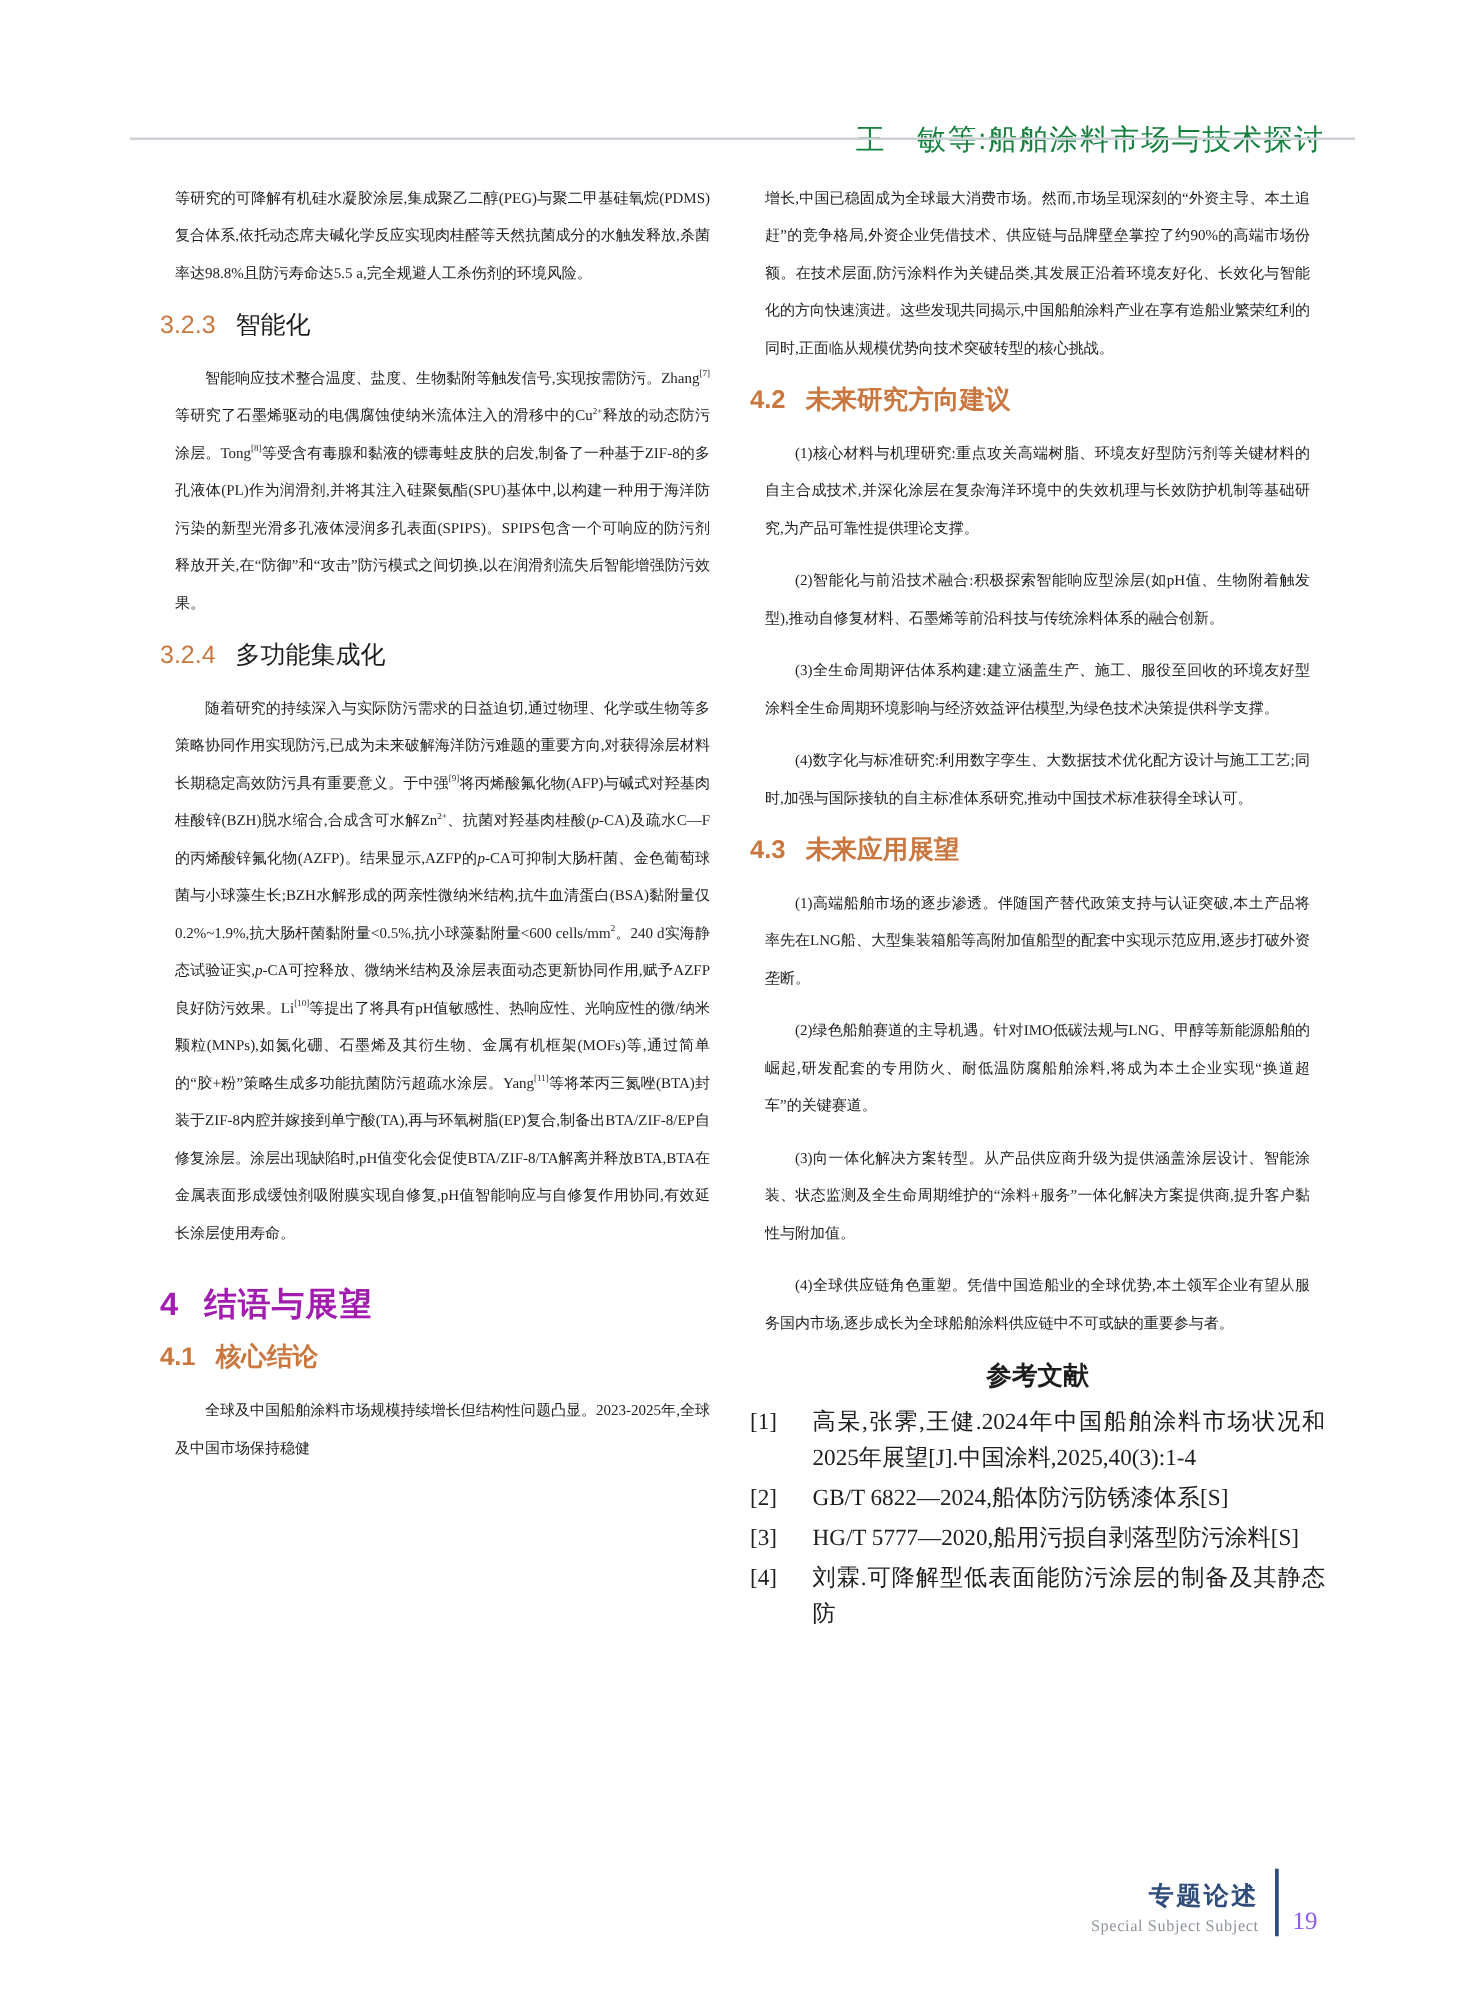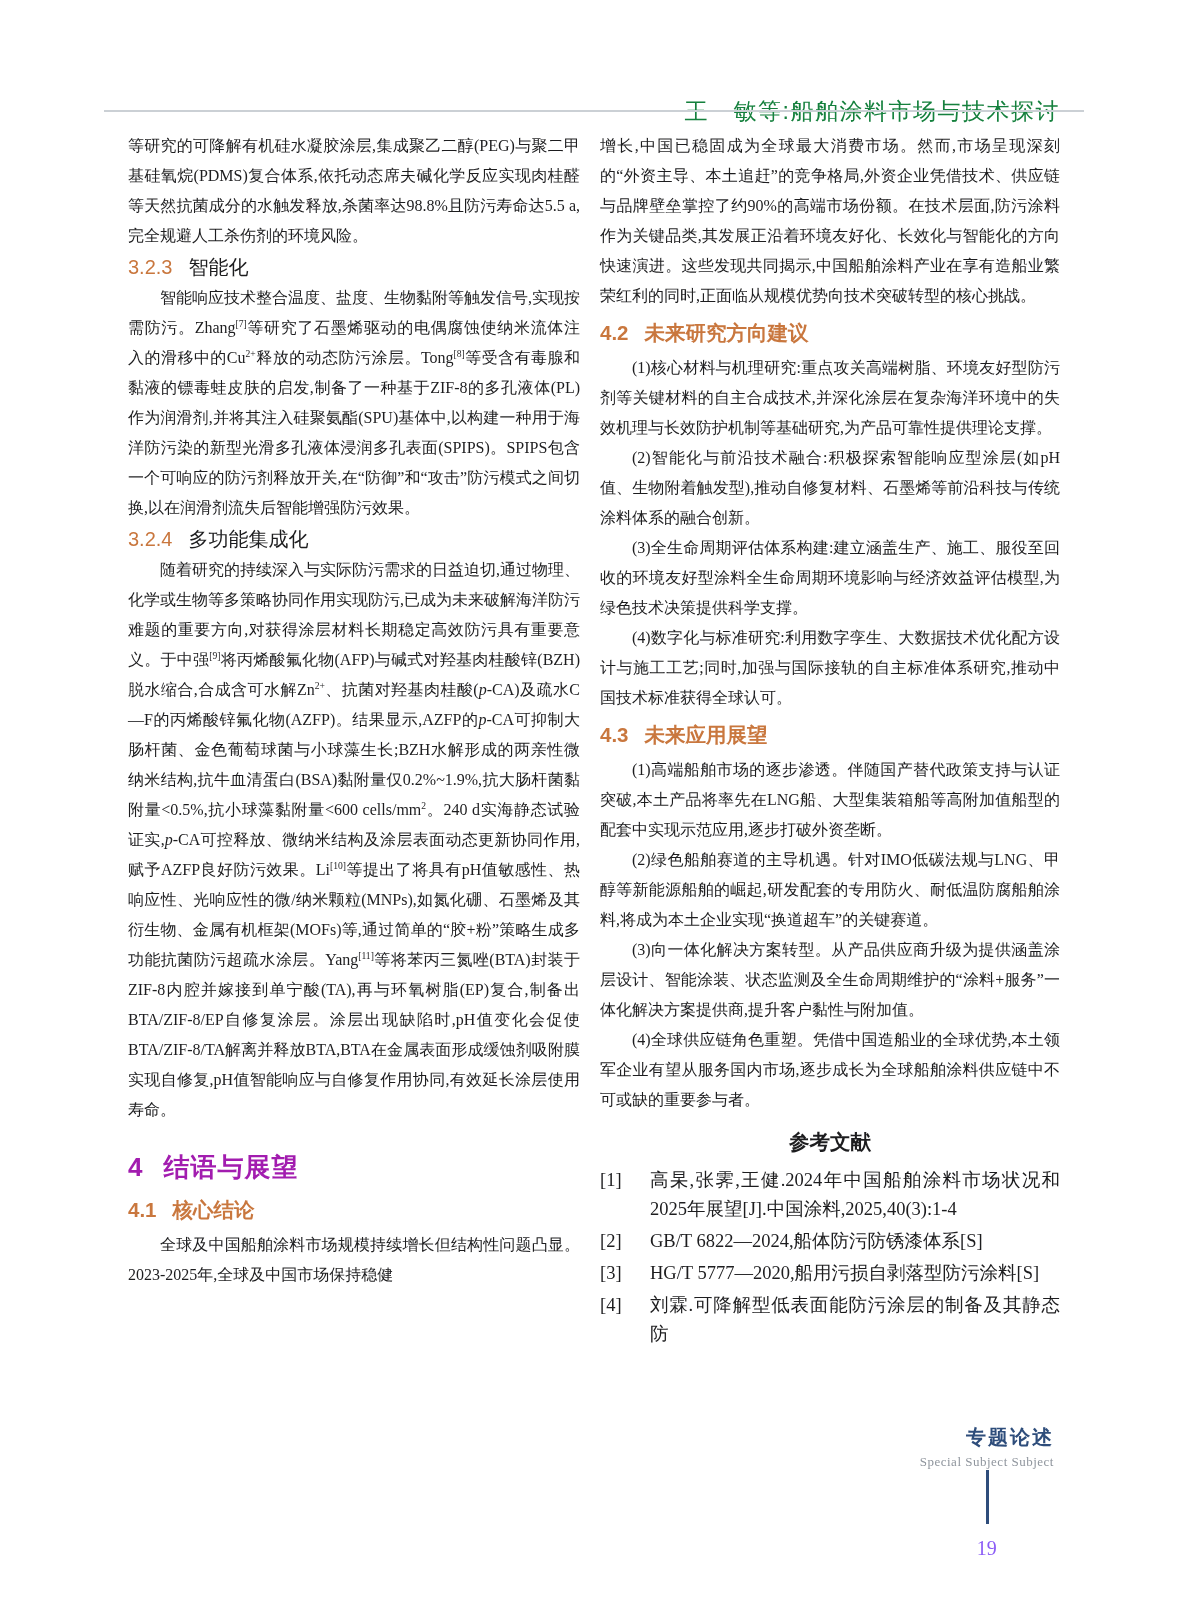--- a/index.html
+++ b/index.html
@@ -31,22 +31,22 @@
   .columns {
     position: absolute;
     top: 131px; left: 128px;
     width: 932px;
     display: flex;
     gap: 20px;
   }
   .col-left  { width: 452px; }
   .col-right { width: 460px; }
   .body-p {
-    margin: 0;
-    font-size: 16px;
+    margin: 12px;
+    font-size: 12px;
     line-height: 30px;
     text-align: justify;
   }
   .indent { text-indent: 2em; }
   .body-p sup { font-size: 0.6em; vertical-align: super; line-height: 0; }
   .body-p i { font-style: italic; }
   .h3 {
     margin: 1px 0;
     font-family: "Liberation Sans", "DejaVu Sans", sans-serif;
     font-size: 20px;
@@ -85,24 +85,23 @@
   .ref-item {
     display: flex;
     font-size: 18.5px;
     line-height: 29px;
     margin-bottom: 3px;
   }
   .ref-num { flex: none; width: 36px; margin-right: 14px; }
   .ref-text { flex: 1; text-align: justify; }
   .footer {
     position: absolute;
-    top: 1419px; right: 133px;
+    top: 1495px; right: 133px;
     display: flex;
-    align-items: center;
-    flex-direction: column;
+    align-items: flex-end;
   }
   .footer-labels { text-align: right; padding-top: 5px; }
   .footer-cn {
     font-family: "Liberation Sans", "DejaVu Sans", sans-serif;
     font-weight: bold;
     font-size: 20px;
     color: #2E4D7B;
     letter-spacing: 2px;
   }
   .footer-en {

